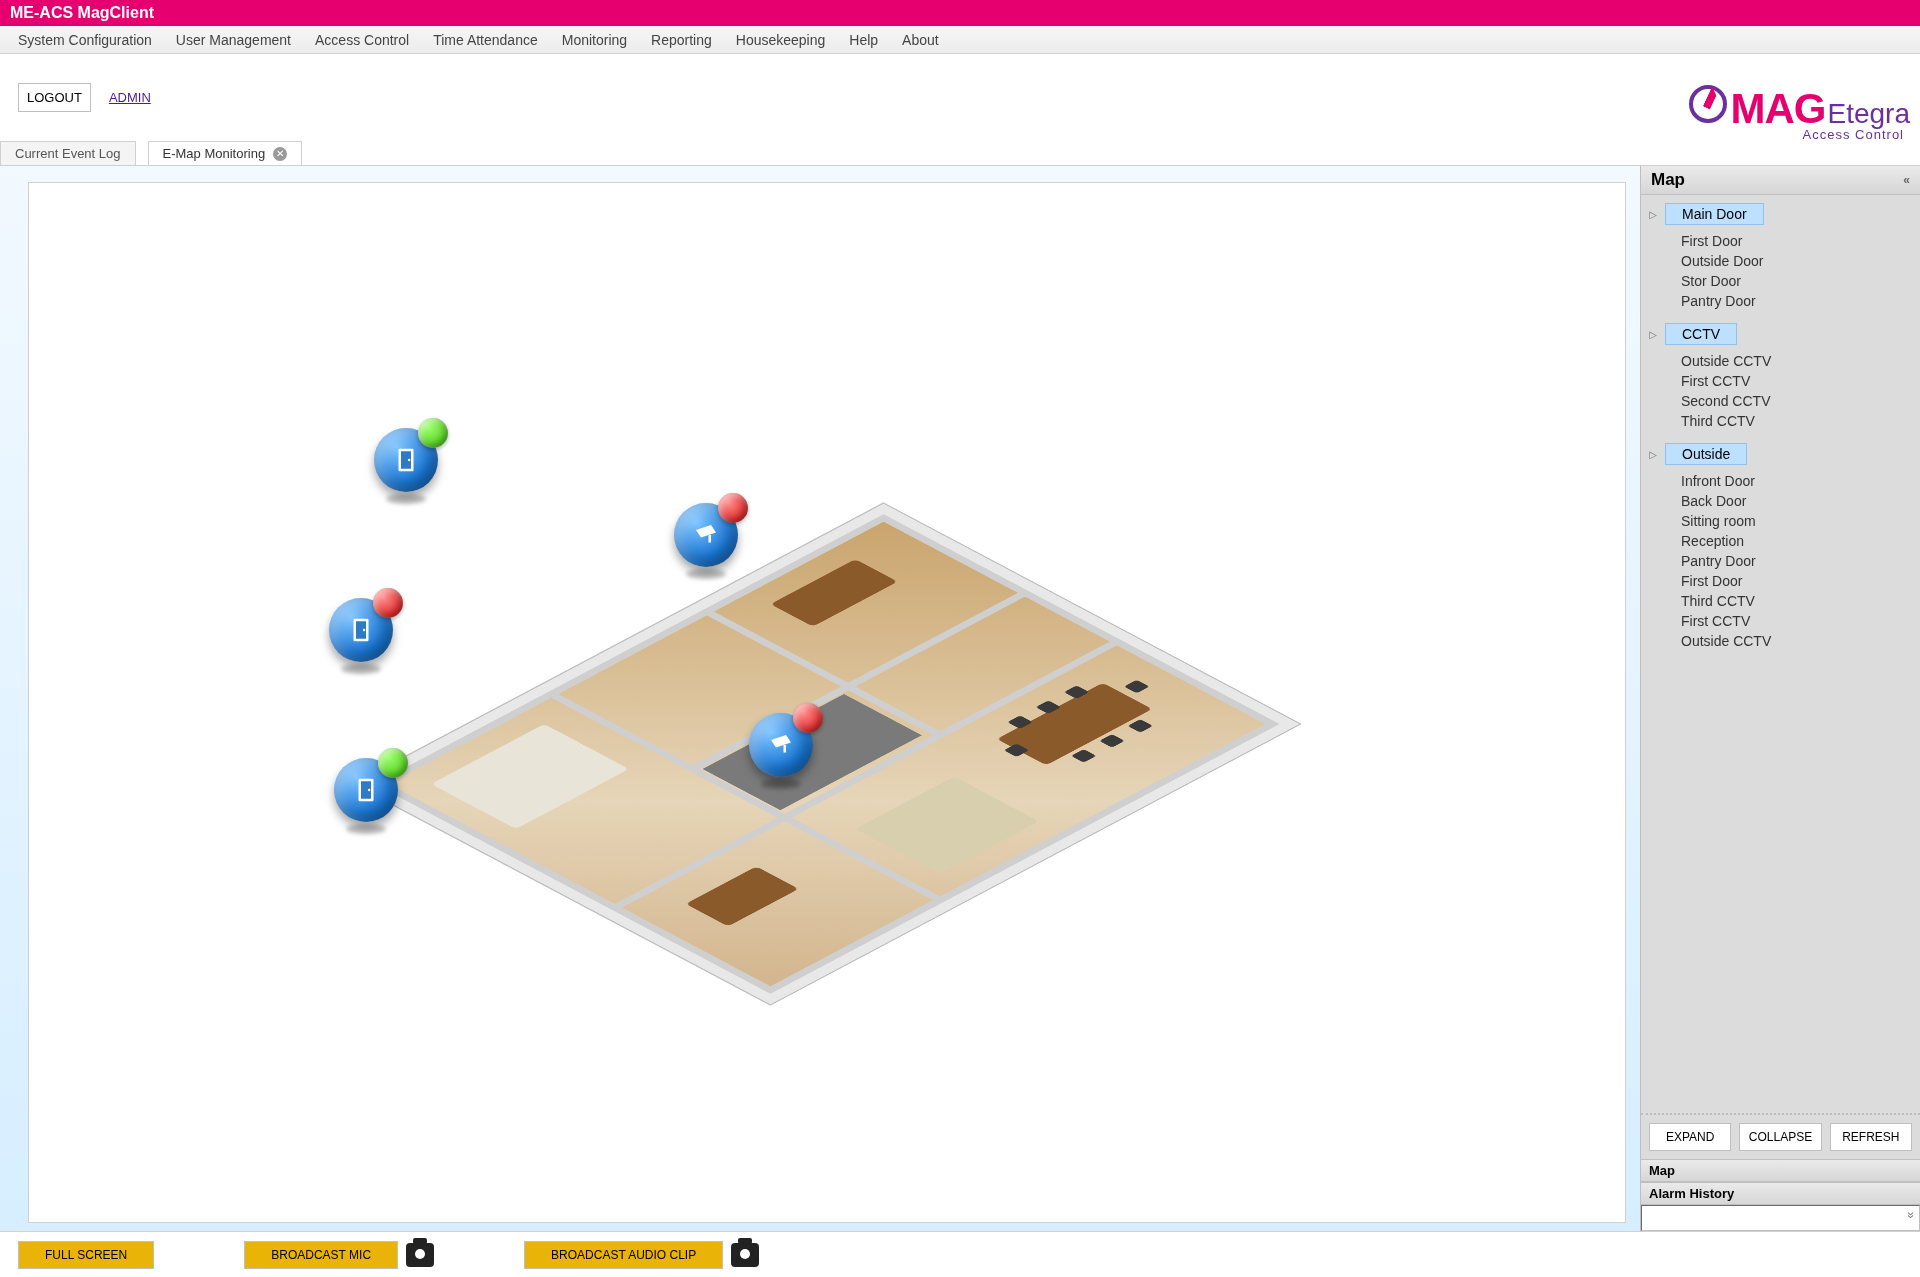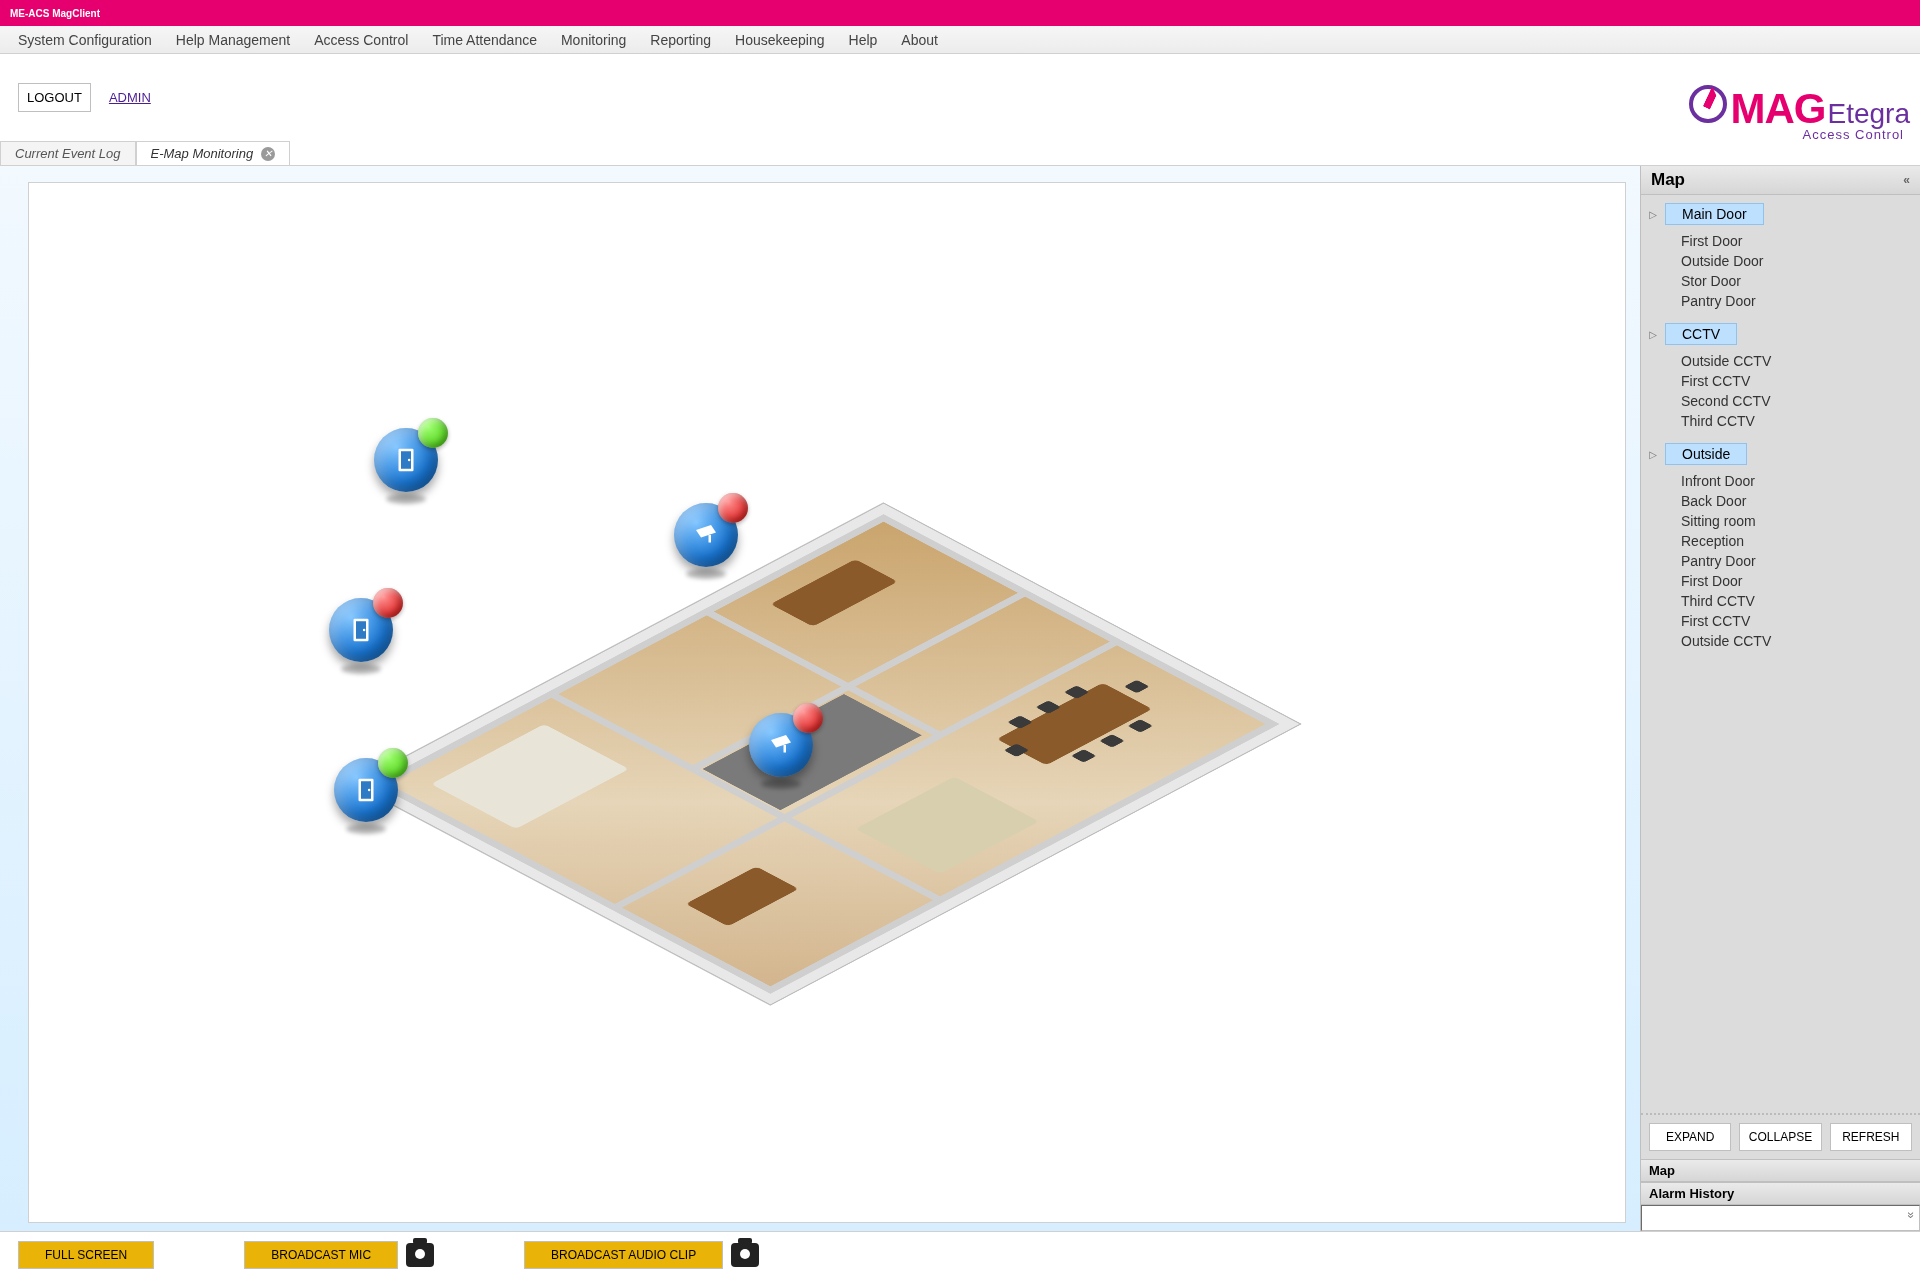--- a/index.html
+++ b/index.html
@@ -3,21 +3,21 @@
 <meta charset="utf-8">
 <style>
 * { margin: 0; padding: 0; box-sizing: border-box; font-family: "Segoe UI", Tahoma, sans-serif; }
 html, body { width: 100%; height: 100%; overflow: hidden; }
 
 
 .title-bar {
   background: #e6006f;
   color: #fff;
   font-weight: 600;
-  font-size: 10px;
+  font-size: 16px;
   padding: 4px 10px;
   height: 26px;
   display: flex;
   align-items: center;
 }
 
 
 .menu-bar {
   background: linear-gradient(#f6f6f6, #ececec);
   border-bottom: 1px solid #d0d0d0;
@@ -74,26 +74,25 @@
   border-bottom: 1px solid #d0d0d0;
   padding-left: 0;
 }
 .tab {
   border: 1px solid #d0d0d0;
   border-bottom: none;
   background: #f4f4f4;
   padding: 4px 14px;
   font-size: 13px;
   color: #555;
-  margin-right: 0;
+  margin-right: 12px;
   cursor: pointer;
   display: flex;
   align-items: center;
   gap: 8px;
-  font-style: italic;
 }
 .tab.active { background: #fff; color: #333; }
 .tab-close {
   width: 14px; height: 14px; border-radius: 50%;
   background: #9a9a9a; color: #fff; font-size: 10px; line-height: 14px;
   text-align: center; cursor: pointer;
 }
 
 
 .main-area {
@@ -256,21 +255,21 @@
 </style>
 </head>
 <body>
 
 <div class="title-bar">
   <span>ME-ACS MagClient</span>
 </div>
 
 <div class="menu-bar">
   <div class="menu-item">System Configuration</div>
-  <div class="menu-item">Help Management</div>
+  <div class="menu-item">User Management</div>
   <div class="menu-item">Access Control</div>
   <div class="menu-item">Time Attendance</div>
   <div class="menu-item">Monitoring</div>
   <div class="menu-item">Reporting</div>
   <div class="menu-item">Housekeeping</div>
   <div class="menu-item">Help</div>
   <div class="menu-item">About</div>
 </div>
 
 <div class="top-strip">

